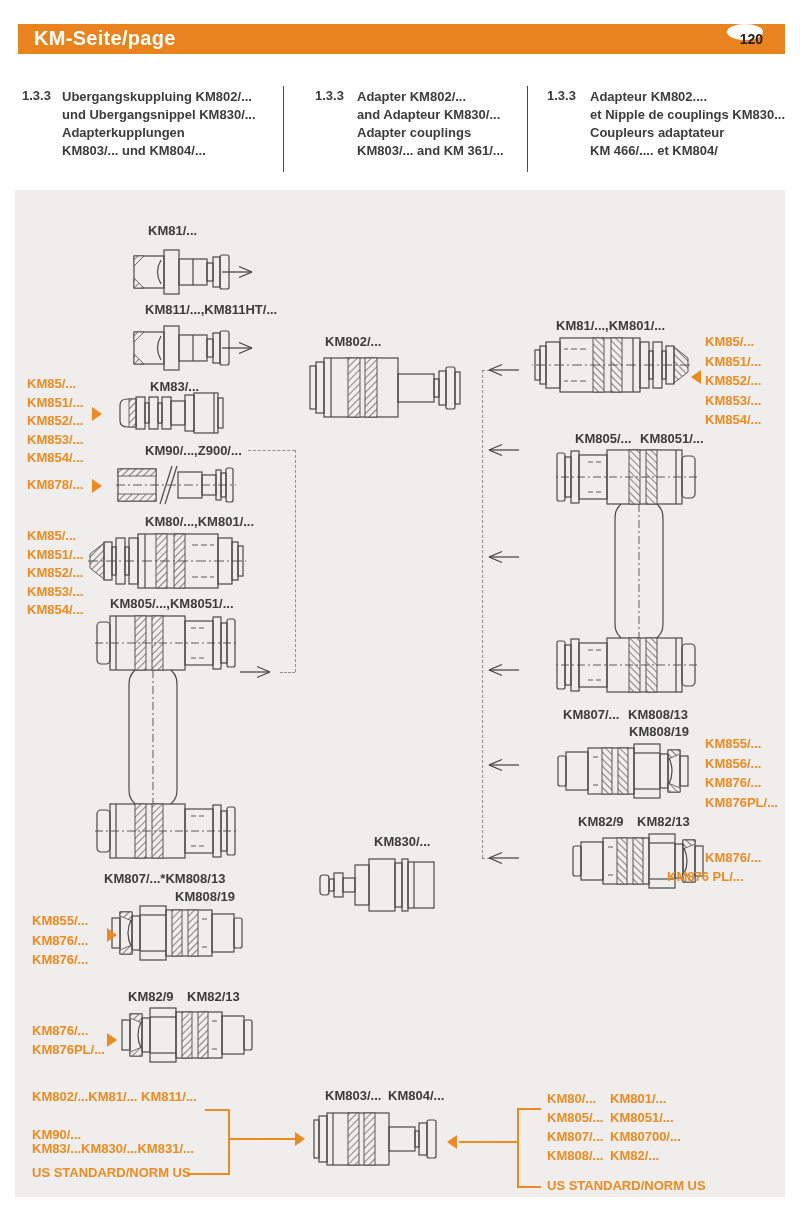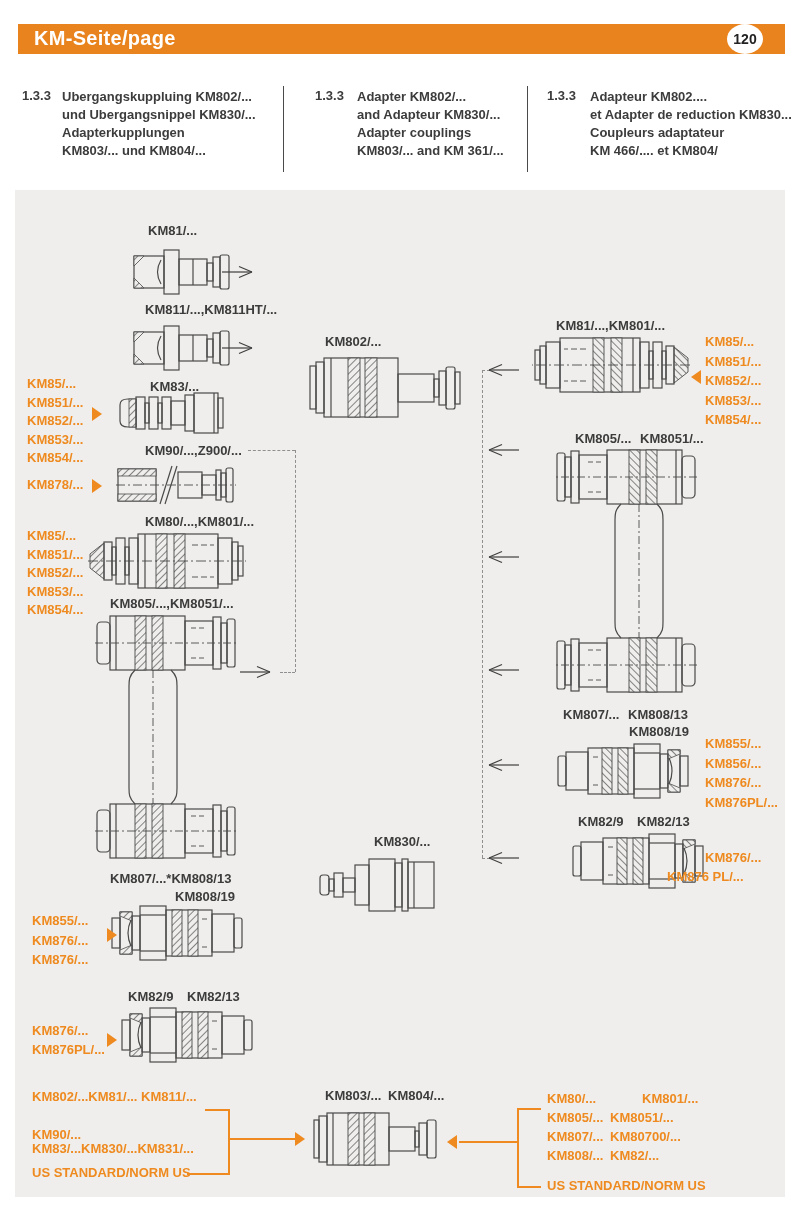--- a/index.html
+++ b/index.html
@@ -3,22 +3,22 @@
 <meta charset="utf-8">
 <style>
   :root{ --org:#EE8A1F; --ink:#3c3c3c; --line:#4a4a4a; }
   html,body{margin:0;padding:0;}
   body{width:800px;height:1225px;background:#fff;position:relative;overflow:hidden;
        font-family:"Liberation Sans",sans-serif;color:var(--ink);}
   .abs{position:absolute;}
   
   .hbar{left:18px;top:24px;width:767px;height:30px;background:#E9831E;}
   .htitle{left:34px;top:27px;font-size:20px;font-weight:bold;color:#fff;letter-spacing:.3px;}
-  .pnum{left:727px;top:24px;width:36px;height:30px;background:#fff;border-radius:50%;
-        text-align:center;line-height:30px;font-size:14px;font-weight:600;color:#222;}
+  .pnum{left:727px;top:24px;width:36px;height:16px;background:#fff;border-radius:50%;
+        text-align:right;line-height:30px;font-size:14px;font-weight:600;color:#222;}
   
   .inum{font-size:13px;font-weight:700;}
   .ilines{font-size:13px;font-weight:600;line-height:18px;white-space:nowrap;}
   .divider{border-left:1.5px solid #4a4a4a;height:86px;top:86px;width:0;}
   
   #canvas{left:15px;top:190px;width:770px;height:1007px;background:#EFEEEC;position:absolute;}
   .lbl{position:absolute;font-size:13px;font-weight:600;color:var(--ink);white-space:nowrap;}
   .org{position:absolute;font-size:13px;font-weight:700;color:var(--org);white-space:nowrap;}
   .tri-r{position:absolute;width:0;height:0;border-left:10px solid var(--org);
          border-top:7px solid transparent;border-bottom:7px solid transparent;}
@@ -208,21 +208,21 @@
 <div class="abs ilines" style="left:357px;top:88px">
   <div>Adapter KM802/...</div>
   <div>and Adapteur KM830/...</div>
   <div>Adapter couplings</div>
   <div>KM803/... and KM 361/...</div>
 </div>
 <div class="abs divider" style="left:527px"></div>
 <div class="abs inum" style="left:547px;top:88px">1.3.3</div>
 <div class="abs ilines" style="left:590px;top:88px">
   <div>Adapteur KM802....</div>
-  <div>et Adapter de reduction KM830...</div>
+  <div>et Nipple de couplings KM830...</div>
   <div>Coupleurs adaptateur</div>
   <div>KM 466/.... et KM804/</div>
 </div>
 
 <div id="canvas">
 
   <div class="lbl" style="left:133px;top:33px">KM81/...</div>
   <svg class="draw" style="left:118px;top:56px" width="120" height="52" viewBox="0 0 120 52">
       <use href="#g-km81"></use>
     </svg>
@@ -274,21 +274,21 @@
   <div class="lbl" style="left:130px;top:324px">KM80/...,KM801/...</div>
   <svg class="draw" style="left:73px;top:340px" width="160" height="62" viewBox="0 0 160 62">
       <use href="#g-km80"></use>
     </svg>
 
   <div class="lbl" style="left:95px;top:406px">KM805/...,KM8051/...</div>
   <svg class="draw" style="left:80px;top:422px" width="145" height="250" viewBox="0 0 145 250">
       <use href="#g-km805"></use>
     </svg>
 
-  <div class="lbl" style="left:95px;top:681px">KM807/...*KM808/13</div>
+  <div class="lbl" style="left:89px;top:681px">KM807/...*KM808/13</div>
   <div class="lbl" style="left:160px;top:699px">KM808/19</div>
   <svg class="draw" style="left:95px;top:712px" width="134" height="62" viewBox="0 0 134 62">
       <use href="#g-km807"></use>
     </svg>
 
   <div class="org" style="left:17px;top:723px">KM855/...</div>
   <div class="org" style="left:17px;top:743px">KM876/...</div>
   <div class="org" style="left:17px;top:762px">KM876/...</div>
   <div class="tri-r" style="left:92px;top:738px"></div>
 
@@ -386,21 +386,21 @@
 
   <div class="lbl" style="left:563px;top:624px">KM82/9</div>
   <div class="lbl" style="left:622px;top:624px">KM82/13</div>
   <svg class="draw" style="left:556px;top:640px" width="134" height="62" viewBox="0 0 134 62">
       <use href="#g-km807" transform="translate(134,0) scale(-1,1)"></use>
     </svg>
   <div class="org" style="left:690px;top:660px">KM876/...</div>
   <div class="org" style="left:652px;top:679px">KM876 PL/...</div>
 
   <div class="org" style="left:532px;top:901px">KM80/...</div>
-  <div class="org" style="left:627px;top:901px">KM801/...</div>
+  <div class="org" style="left:595px;top:901px">KM801/...</div>
   <div class="org" style="left:532px;top:920px">KM805/...</div>
   <div class="org" style="left:595px;top:920px">KM8051/...</div>
   <div class="org" style="left:532px;top:939px">KM807/...</div>
   <div class="org" style="left:595px;top:939px">KM80700/...</div>
   <div class="org" style="left:532px;top:958px">KM808/...</div>
   <div class="org" style="left:595px;top:958px">KM82/...</div>
   <div class="org" style="left:532px;top:988px">US STANDARD/NORM US</div>
 
 </div>
 

